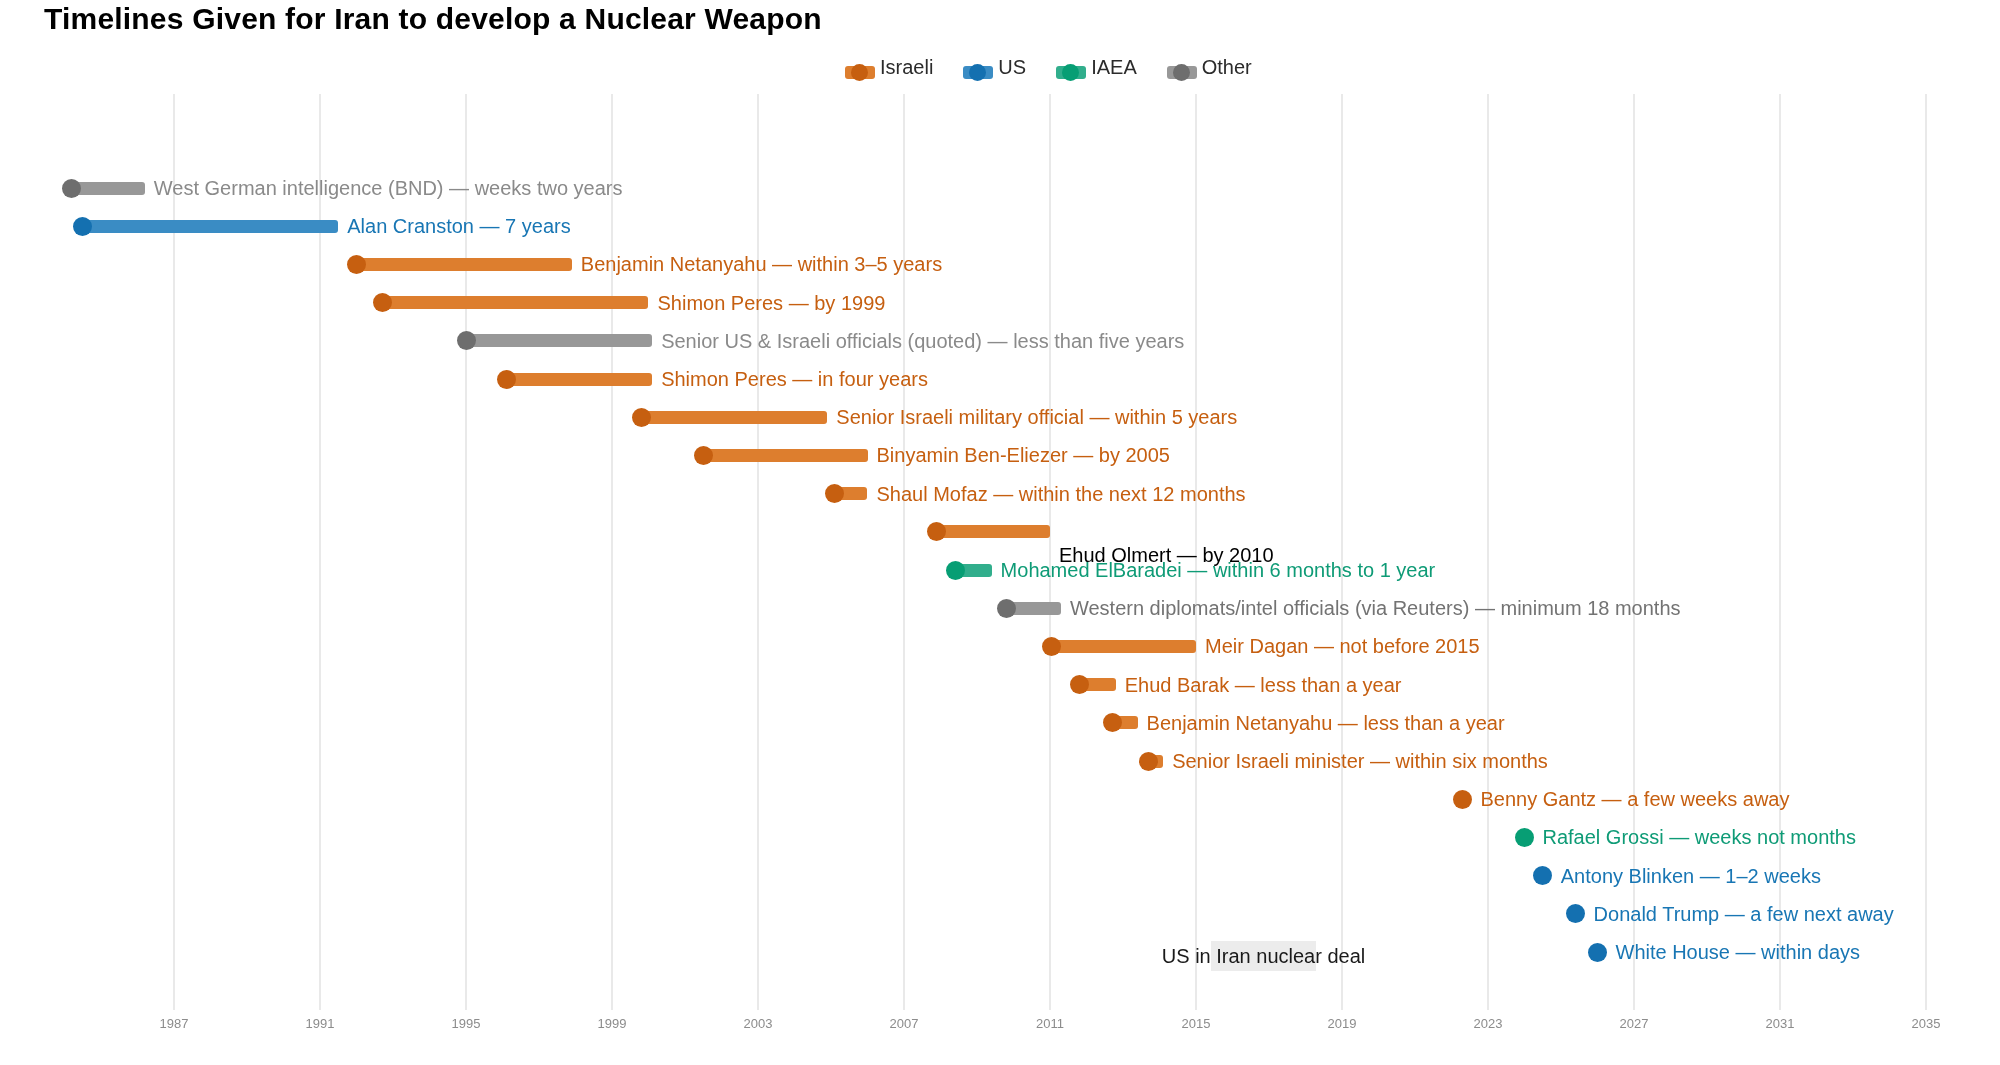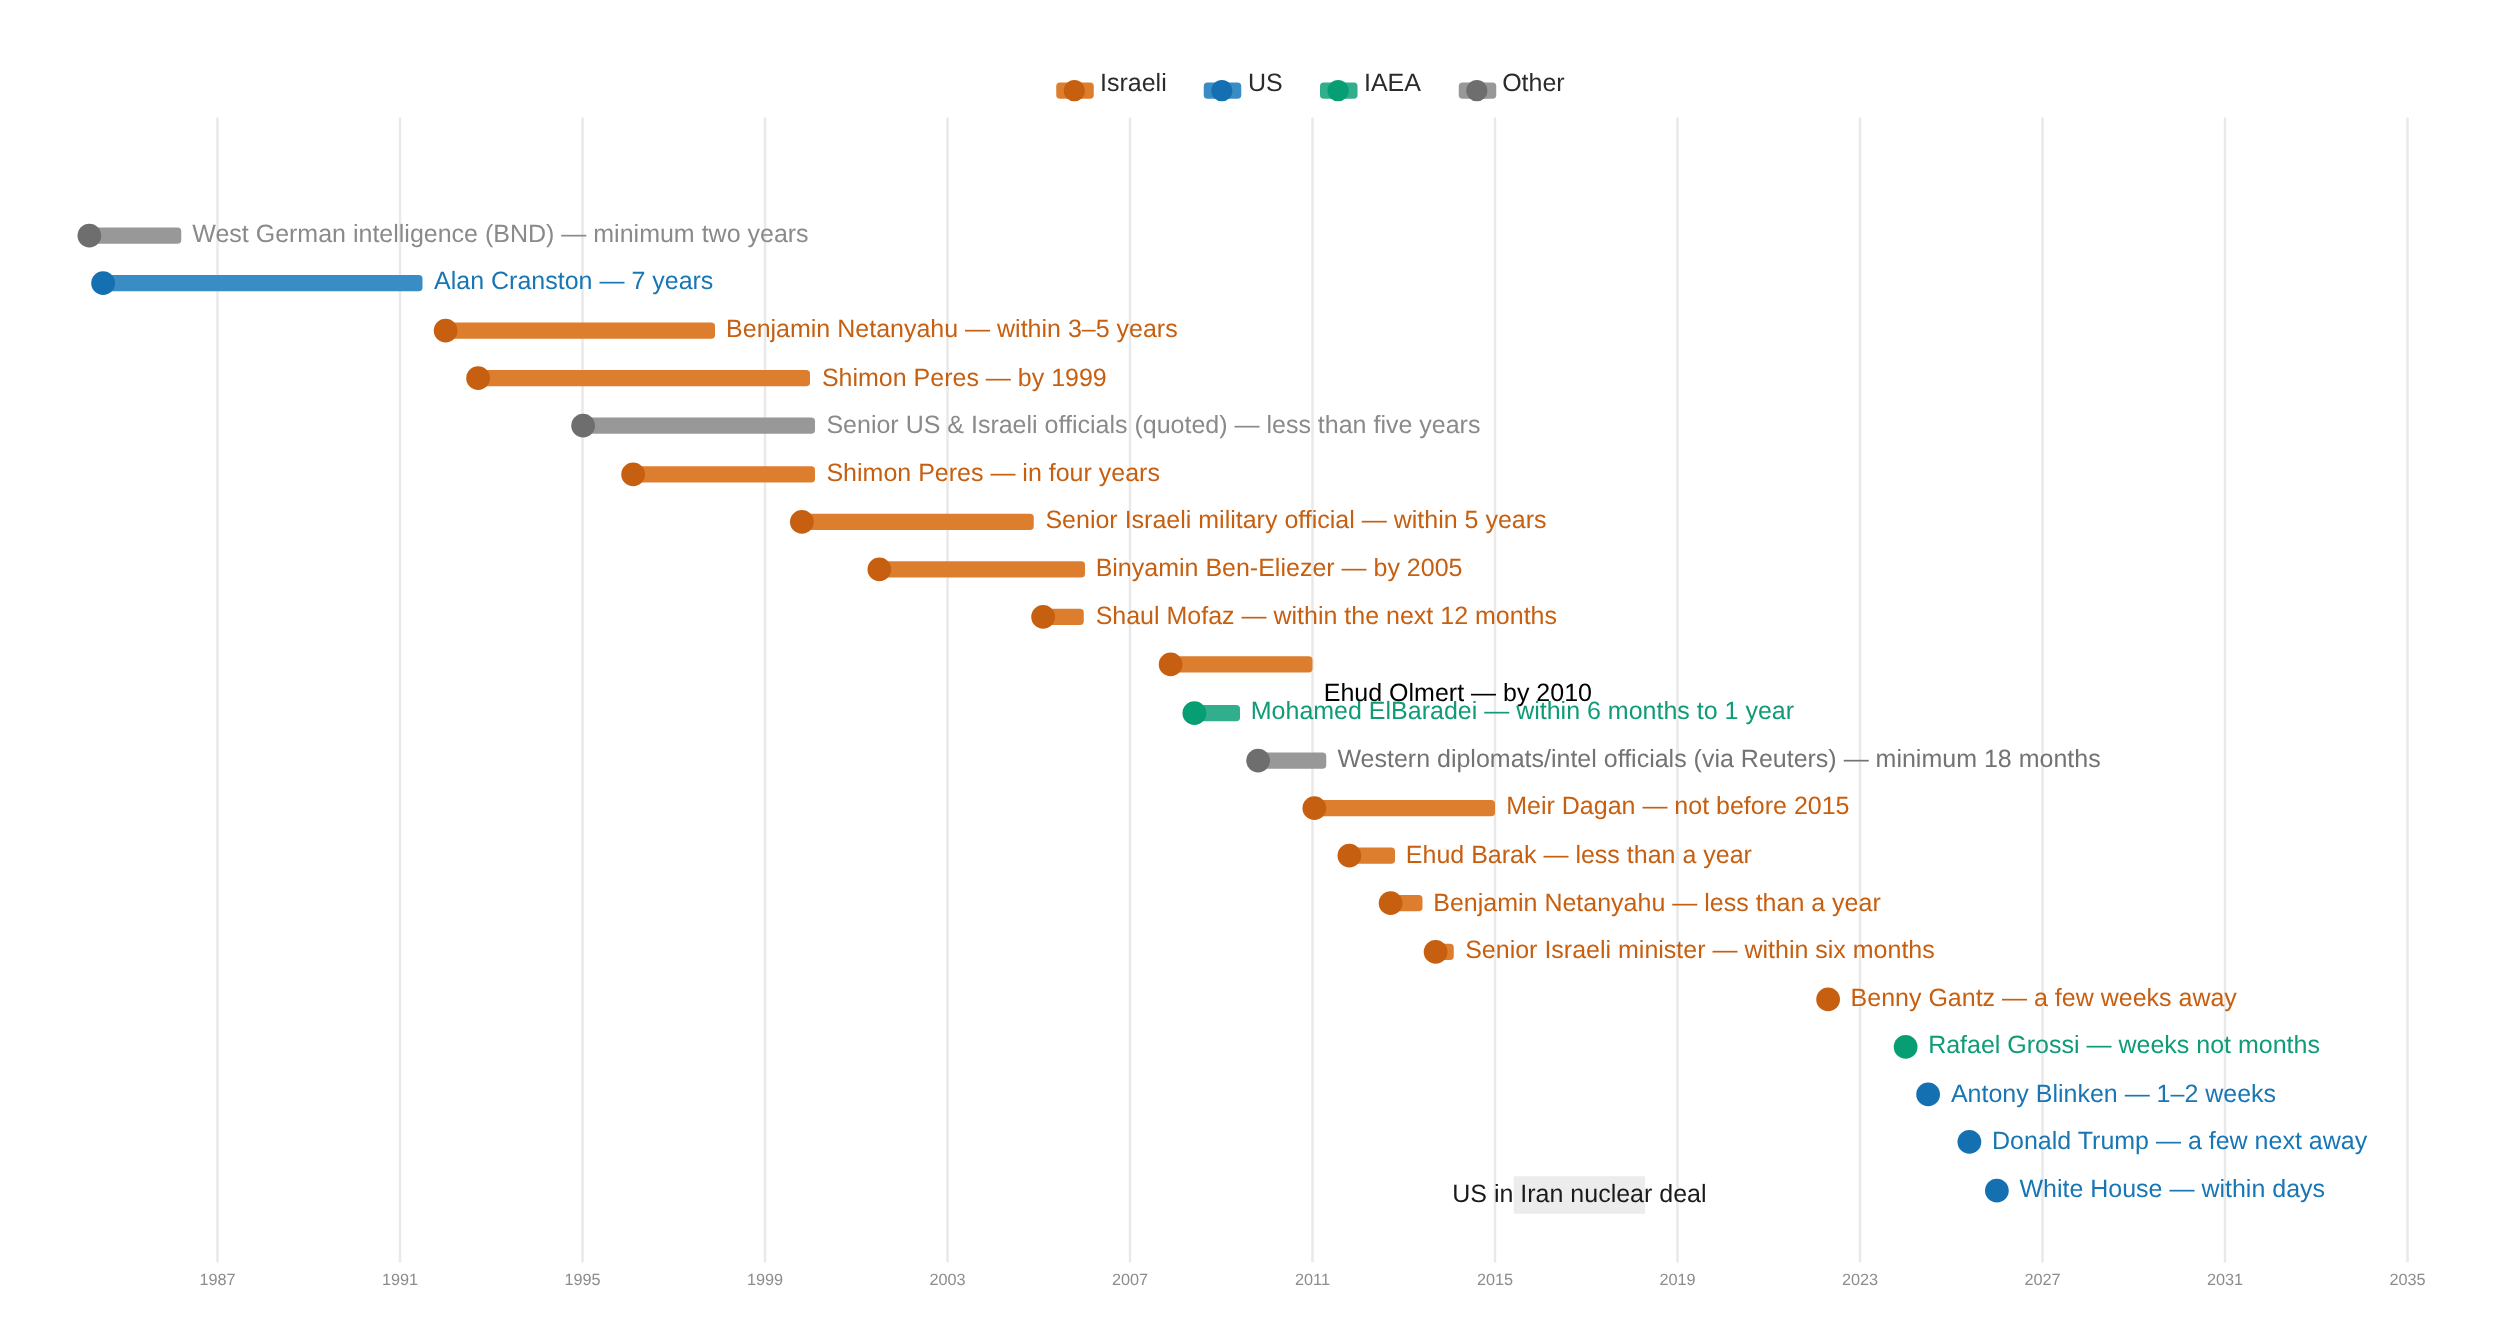--- a/index.html
+++ b/index.html
@@ -34,20 +34,21 @@
   .annotation-band{position:absolute;background:#ececec;z-index:0;}
   .annotation-text{
     position:absolute;transform:translate(-50%,-50%);white-space:nowrap;
     font-size:20px;color:#1a1a1a;z-index:4;
   }
 </style>
 </head>
 <body>
 
 <div class="stage">
+  <h1 class="title">Timelines Given for Iran to develop a Nuclear Weapon</h1>
   <div class="legend" id="legend">
       <div class="legend-item">
         <div class="legend-swatch" style="background: rgb(221, 126, 46);">
           <div class="dot" style="position: absolute; left: 6px; top: -2px; width: 17px; height: 17px; background: rgb(198, 95, 16);"></div>
         </div>
         <div class="legend-label">Israeli</div>
       </div>
       <div class="legend-item">
         <div class="legend-swatch" style="background: rgb(58, 140, 196);">
           <div class="dot" style="position: absolute; left: 6px; top: -2px; width: 17px; height: 17px; background: rgb(20, 112, 176);"></div>
@@ -91,21 +92,21 @@
       <div class="gridline" style="left: 1633px;"></div>
       <div class="tick-label" style="left: 1634px;">2027</div>
       <div class="gridline" style="left: 1779px;"></div>
       <div class="tick-label" style="left: 1780px;">2031</div>
       <div class="gridline" style="left: 1925px;"></div>
       <div class="tick-label" style="left: 1926px;">2035</div>
       <div class="annotation-band" style="left: 1210.6px; width: 105.85px; top: 941px; height: 30px; background: rgb(236, 236, 236);"></div>
       <div class="annotation-text" style="left: 1263.53px; top: 956px;">US in Iran nuclear deal</div>
       <div class="bar" style="left: 71.8px; top: 181.5px; width: 73px; background: rgb(152, 152, 152);"></div>
       <div class="dot" style="left: 62.3px; top: 178.5px; background: rgb(110, 110, 110);"></div>
-      <div class="row-label" style="left: 153.8px; top: 188px; color: rgb(138, 138, 138);">West German intelligence (BND) — minimum two years</div>
+      <div class="row-label" style="left: 153.8px; top: 188px; color: rgb(138, 138, 138);">West German intelligence (BND) — weeks two years</div>
       <div class="bar" style="left: 82.75px; top: 219.7px; width: 255.5px; background: rgb(58, 140, 196);"></div>
       <div class="dot" style="left: 73.25px; top: 216.7px; background: rgb(20, 112, 176);"></div>
       <div class="row-label" style="left: 347.25px; top: 226.2px; color: rgb(24, 118, 180);">Alan Cranston — 7 years</div>
       <div class="bar" style="left: 356.5px; top: 257.9px; width: 215.35px; background: rgb(221, 126, 46);"></div>
       <div class="dot" style="left: 347px; top: 254.9px; background: rgb(198, 95, 16);"></div>
       <div class="row-label" style="left: 580.85px; top: 264.4px; color: rgb(198, 95, 16);">Benjamin Netanyahu — within 3–5 years</div>
       <div class="bar" style="left: 382.05px; top: 296.1px; width: 266.45px; background: rgb(221, 126, 46);"></div>
       <div class="dot" style="left: 372.55px; top: 293.1px; background: rgb(198, 95, 16);"></div>
       <div class="row-label" style="left: 657.5px; top: 302.6px; color: rgb(198, 95, 16);">Shimon Peres — by 1999</div>
       <div class="bar" style="left: 466px; top: 334.3px; width: 186.15px; background: rgb(152, 152, 152);"></div>

